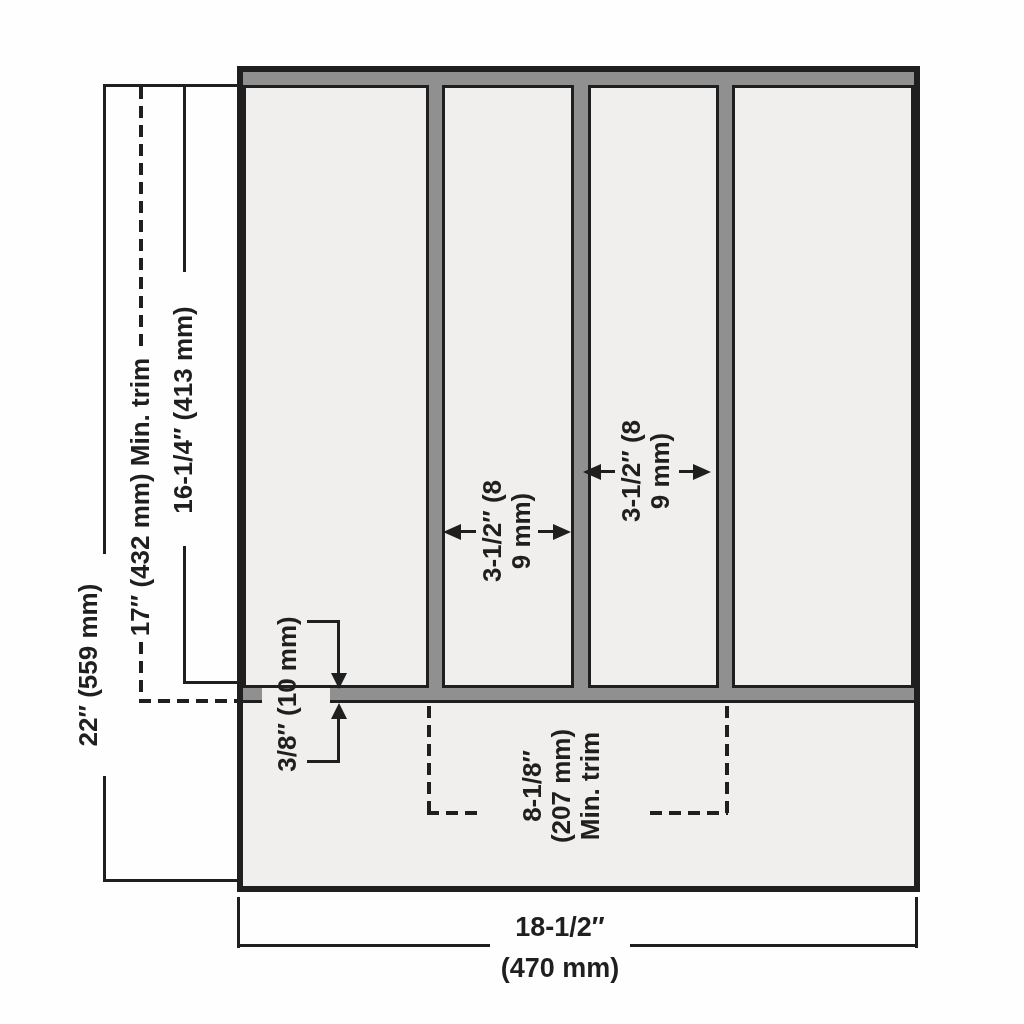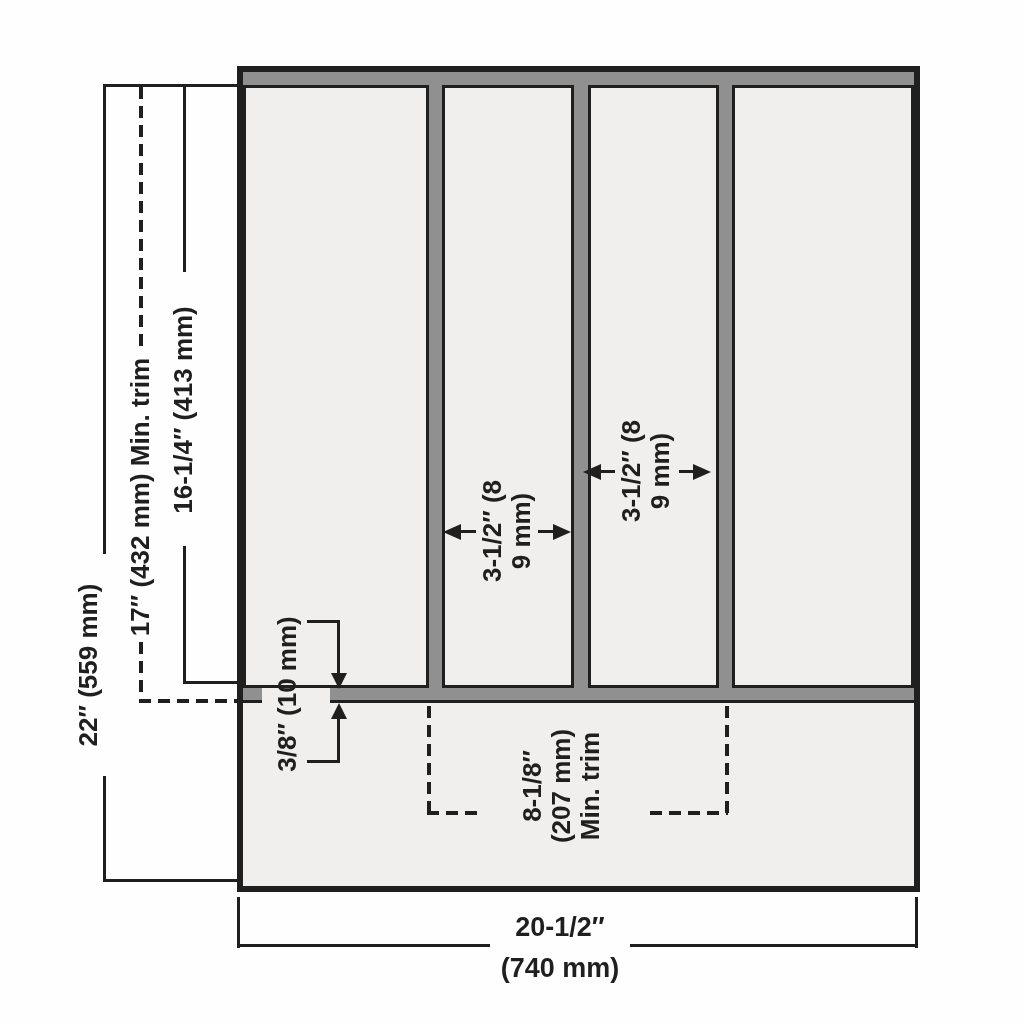--- a/index.html
+++ b/index.html
@@ -154,16 +154,16 @@
   <div class="rot" style="left:562px; top:786px;">
     <div>8-1/8″</div>
     <div>(207 mm)</div>
     <div>Min. trim</div>
   </div>
 
   <div class="vline" style="left:237px; top:897px; height:51px;"></div>
   <div class="vline" style="left:915px; top:897px; height:51px;"></div>
   <div class="hline" style="left:237px; top:944px; width:253px;"></div>
   <div class="hline" style="left:630px; top:944px; width:288px;"></div>
-  <div class="hlabel" style="left:560px; top:927px;">20-1/2″</div>
-  <div class="hlabel" style="left:560px; top:968px;">(740 mm)</div>
+  <div class="hlabel" style="left:560px; top:927px;">18-1/2″</div>
+  <div class="hlabel" style="left:560px; top:968px;">(470 mm)</div>
 
 </div>
 
 </body></html>

